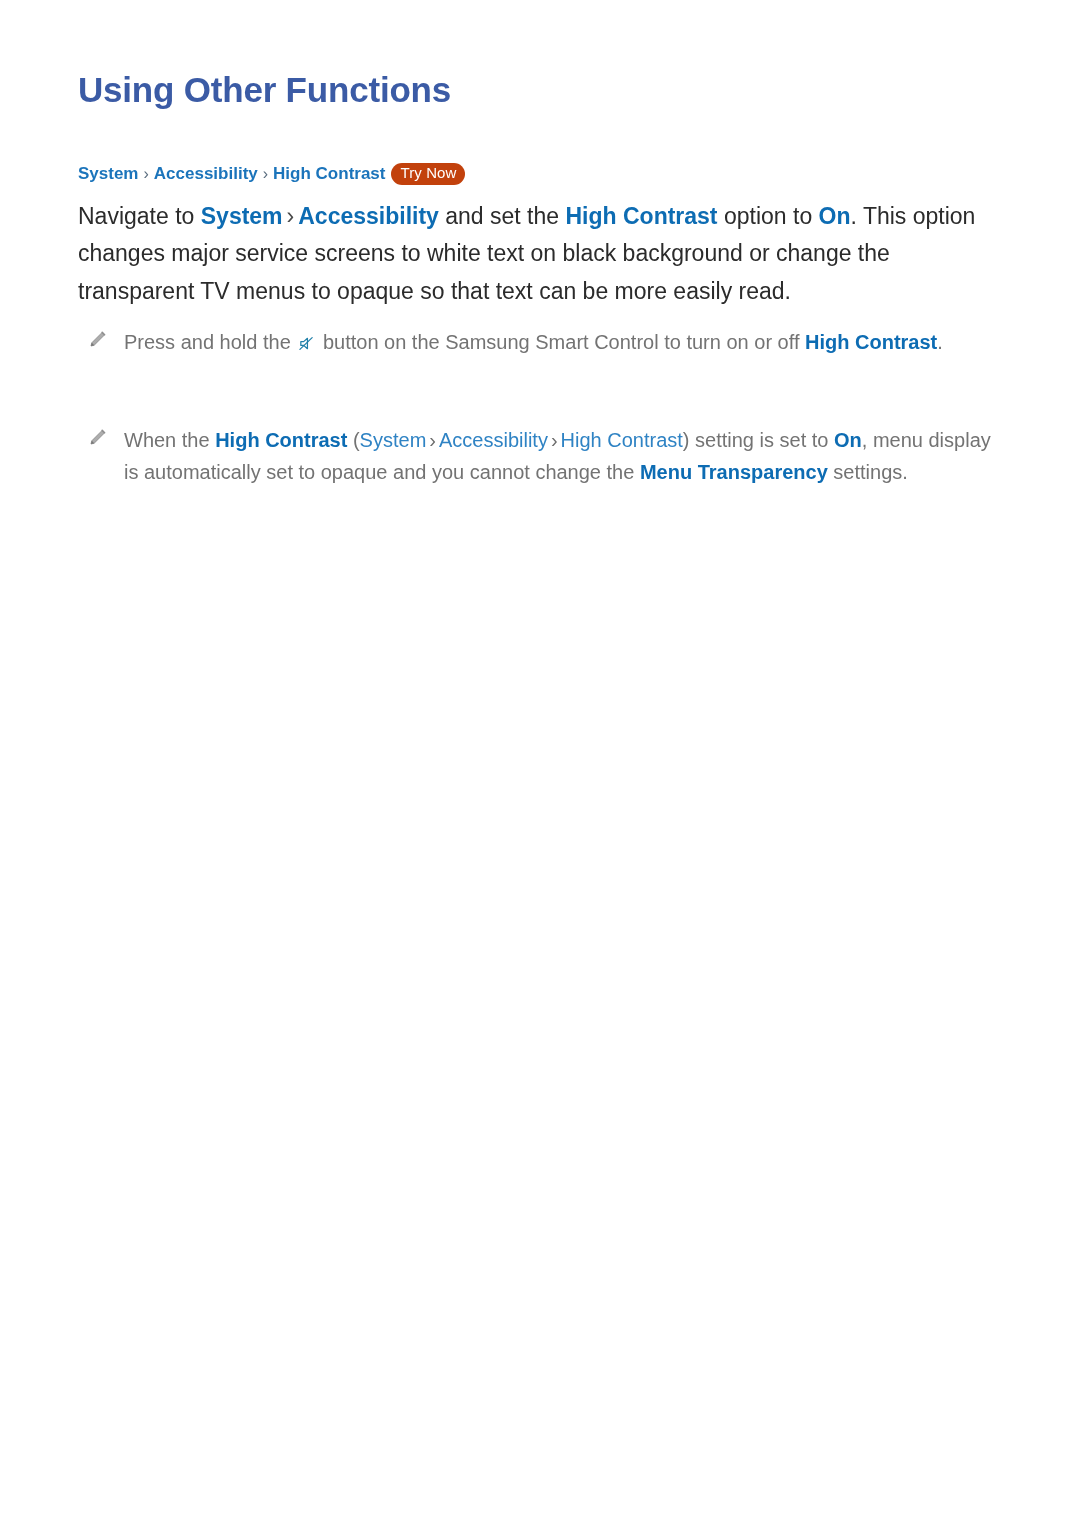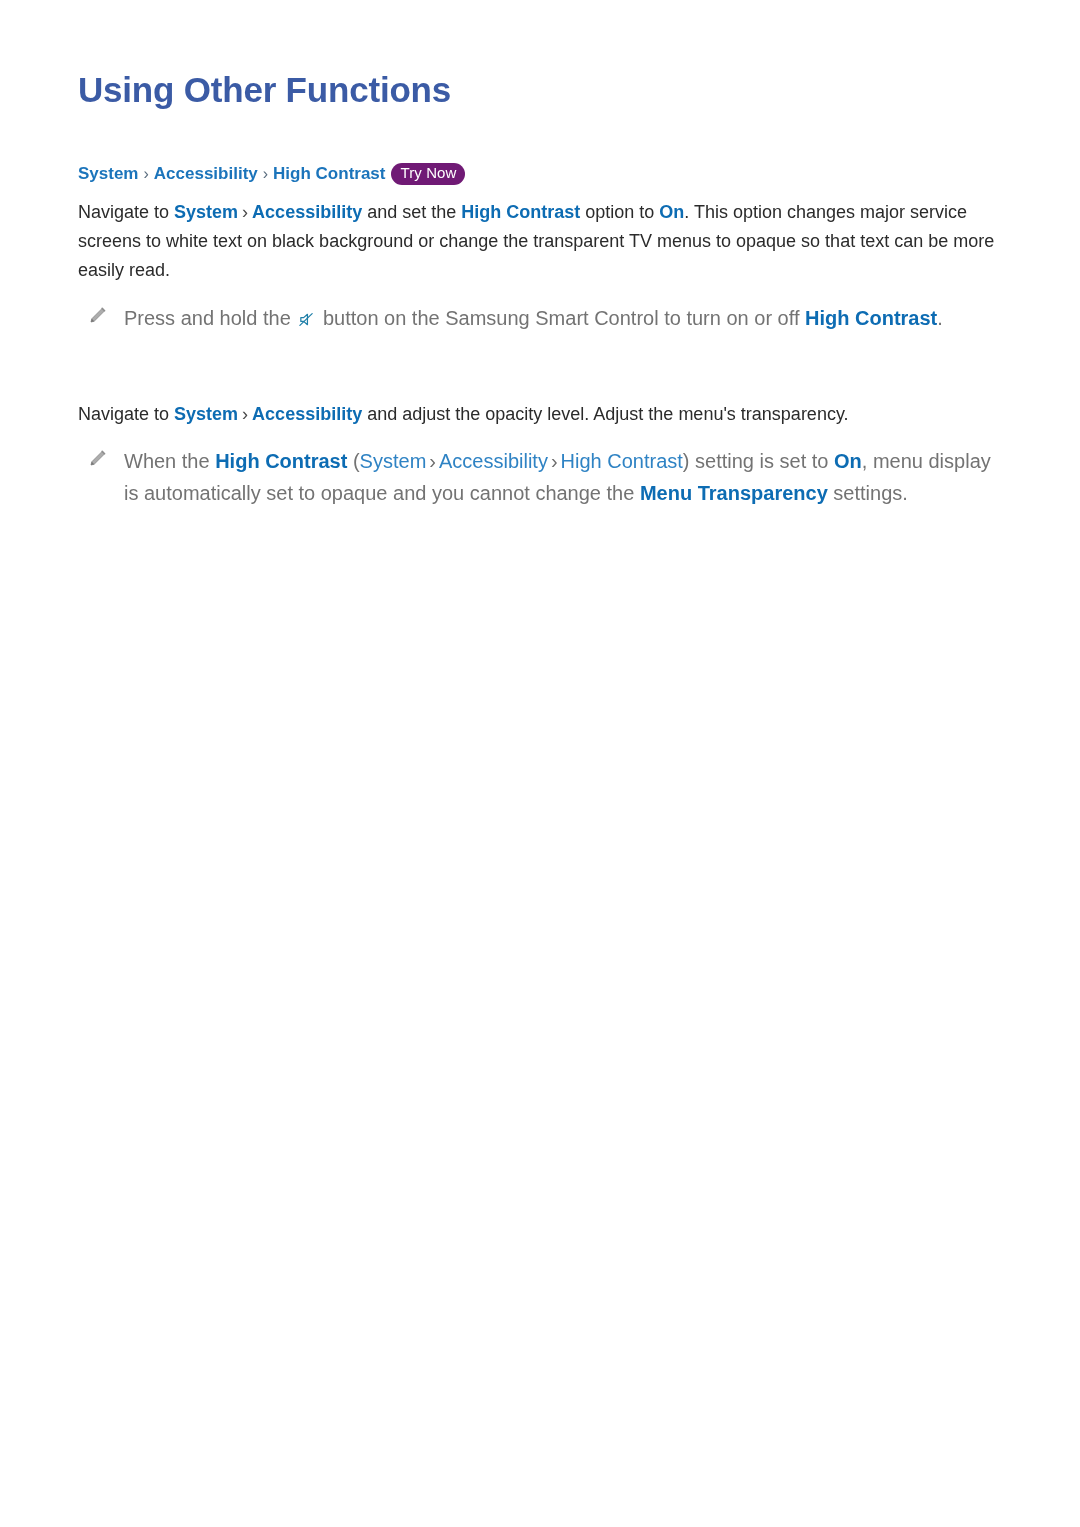--- a/index.html
+++ b/index.html
@@ -66,36 +66,36 @@
     font-weight: bold;
   }
   .breadcrumb .sep {
     color: #5c6f80;
     font-weight: normal;
     padding: 0 5px;
     font-size: 16px;
   }
   .try-now {
     display: inline-block;
-    background: #701a75;
+    background: #c2410c;
     color: #ffffff;
     font-size: 15px;
     font-weight: normal;
     border-radius: 11px;
     padding: 2px 9px 3px 9px;
     line-height: 1.1;
     margin-left: 6px;
     position: relative;
     top: -1px;
     letter-spacing: 0.1px;
   }
 
   
   .body-text {
-    font-size: 18px;
+    font-size: 23px;
     color: #2b2b2b;
     line-height: 1.62;
     margin: 0;
     max-width: 925px;
   }
   .body-text .hl {
     color: #0d6cb3;
     font-weight: bold;
   }
   .body-text .sep {
@@ -183,23 +183,20 @@
         </span><span> button on the Samsung Smart Control to turn on or off </span><span class="hl">High Contrast</span><span>.</span>
       </div>
     </div>
 
   </section>
 
   <section class="section second">
 
 
 
-    <p class="body-text">
-      <span>Navigate to </span><span class="hl">System</span><span class="sep">›</span><span class="hl">Accessibility</span><span> and adjust the opacity level. Adjust the menu's transparency.</span>
-    </p>
 
     <div class="note">
       <span class="note-icon">
         <svg viewBox="0 0 22 22" width="22" height="22" aria-hidden="true">
           <path d="M16.2 3.4 L18.6 5.8 L8.2 16.2 L5.0 17.0 L5.8 13.8 Z" fill="#adadad" stroke="#8f8f8f" stroke-width="0.9" stroke-linejoin="round"></path>
           <path d="M5.8 13.8 L8.2 16.2 L5.0 17.0 Z" fill="#777777"></path>
           <path d="M16.2 3.4 L18.6 5.8" stroke="#8f8f8f" stroke-width="1.6" stroke-linecap="round"></path>
         </svg>
       </span>
       <div class="note-text">

